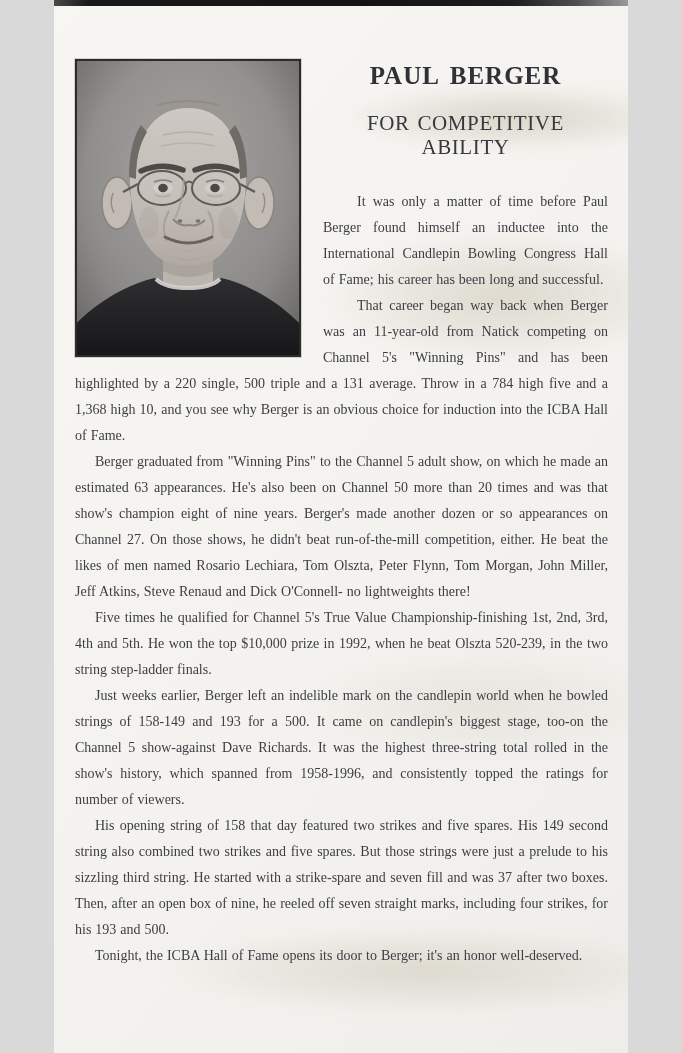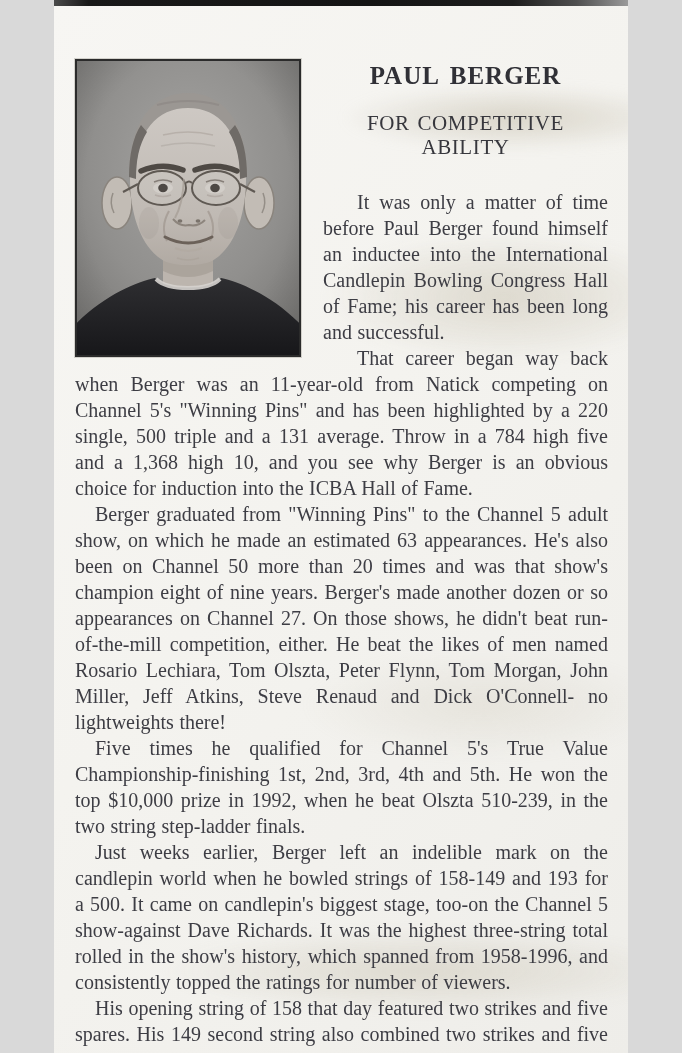--- a/index.html
+++ b/index.html
@@ -41,21 +41,21 @@
   .subtitle {
     margin:20px 0 0 0;
     font-size:21px; line-height:24px;
     letter-spacing:0.6px;
     word-spacing:2px;
     text-align:center;
     color:#37373d;
   }
   .body-text p {
     margin:0;
-    font-size:20px;
+    font-size:14px;
     line-height:26px;
     text-align:justify;
     word-spacing:0.5px;
   }
   .body-text p.first { margin-top:30px; }
   .ind-a { text-indent:34px; }
   .ind-b { text-indent:20px; }
   .smudge {
     position:absolute;
     pointer-events:none;
@@ -167,19 +167,20 @@
       </svg>
     </div>
 
     <h1 class="title">PAUL BERGER</h1>
     <div class="subtitle">FOR COMPETITIVE ABILITY</div>
 
     <div class="body-text">
       <p class="ind-a first">It was only a matter of time before Paul Berger found himself an inductee into the International Candlepin Bowling Congress Hall of Fame; his career has been long and successful.</p>
       <p class="ind-a">That career began way back when Berger was an 11-year-old from Natick competing on Channel 5's "Winning Pins" and has been highlighted by a 220 single, 500 triple and a 131 average.  Throw in a 784 high five and a 1,368 high 10, and you see why Berger is an obvious choice for induction into the ICBA Hall of Fame.</p>
       <p class="ind-b">Berger graduated from "Winning Pins" to the Channel 5 adult show, on which he made an estimated 63 appearances.  He's also been on Channel 50 more than 20 times and was that show's champion eight of nine years.  Berger's made another dozen or so appearances on Channel 27.  On those shows, he didn't beat run-of-the-mill competition, either.  He beat the likes of men named Rosario Lechiara, Tom Olszta, Peter Flynn, Tom Morgan, John Miller, Jeff Atkins, Steve Renaud and Dick O'Connell- no lightweights there!</p>
-      <p class="ind-b">Five times he qualified for Channel 5's True Value Championship-finishing 1st, 2nd, 3rd, 4th and 5th.  He won the top $10,000 prize in 1992, when he beat Olszta 510-239, in the two string step-ladder finals.</p>
+      <p class="ind-b">Five times he qualified for Channel 5's True Value Championship-finishing 1st, 2nd, 3rd, 4th and 5th.  He won the top $10,000 prize in 1992, when he beat Olszta 520-239, in the two string step-ladder finals.</p>
       <p class="ind-b">Just weeks earlier, Berger left an indelible mark on the candlepin world when he bowled strings of 158-149 and 193 for a 500.  It came on candlepin's biggest stage, too-on the Channel 5 show-against Dave Richards.  It was the highest three-string total rolled in the show's history, which spanned from 1958-1996, and consistently topped the ratings for number of viewers.</p>
       <p class="ind-b">His opening string of 158 that day featured two strikes and five spares.  His 149 second string also combined two strikes and five spares.  But those strings were just a prelude to his sizzling third string.  He started with a strike-spare and seven fill and was 37 after two boxes.  Then, after an open box of nine, he reeled off seven straight marks, including four strikes, for his 193 and 500.</p>
+      <p class="ind-b">Tonight, the ICBA Hall of Fame opens its door to Berger; it's an honor well-deserved.</p>
     </div>
 
   </div>
 </div>
 
 </body></html>

